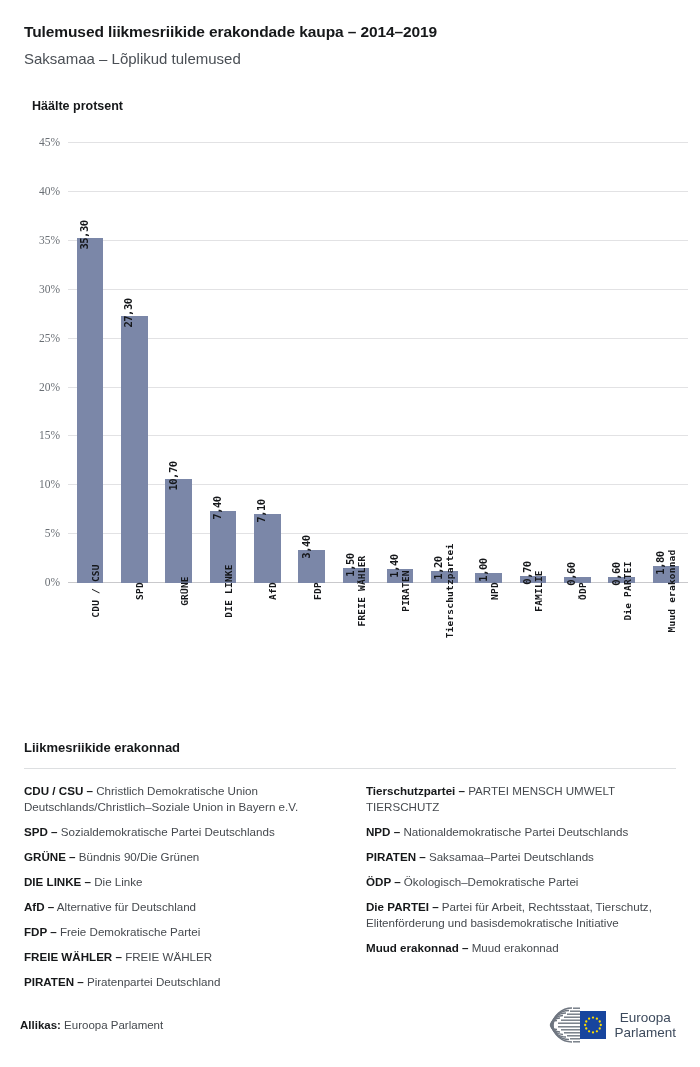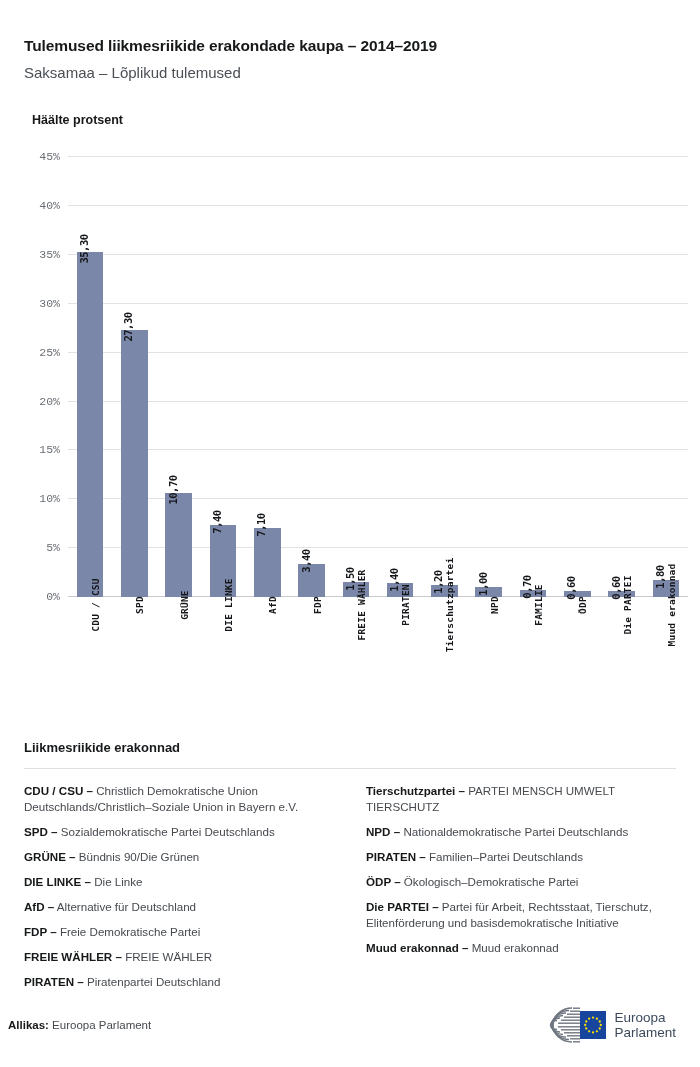--- a/index.html
+++ b/index.html
@@ -10,21 +10,21 @@
     width: 700px;
     height: 1067px;
     background: #ffffff;
     font-family: "Liberation Sans", sans-serif;
     color: #1a1a1a;
     overflow: hidden;
     position: relative;
   }
 
   
-  .header { padding: 36px 24px 0 24px; }
+  .header { padding: 22px 24px 0 24px; }
   .chart-title {
     font-size: 15.5px;
     font-weight: bold;
     color: #16181a;
     letter-spacing: -0.1px;
     line-height: 1.25;
   }
   .chart-subtitle {
     font-size: 15px;
     font-weight: normal;
@@ -62,21 +62,21 @@
   }
   .gridline.baseline { background: #c9c9cc; }
   .ytick {
     position: absolute;
     right: 100%;
     margin-right: 8px;
     transform: translateY(-50%);
     font-size: 11.5px;
     color: #6a6f75;
     white-space: nowrap;
-    font-family: Liberation Mono, monospace;
+    font-family: Liberation Serif, serif;
   }
   .bars {
     position: absolute;
     left: 0; right: 0; bottom: 0; top: 0;
     display: flex;
     align-items: flex-end;
   }
   .bar-slot {
     flex: 1 1 0;
     height: 100%;
@@ -160,26 +160,27 @@
     margin-bottom: 9px;
   }
   .legend-item .abbr {
     font-weight: bold;
     color: #16181a;
   }
 
   
   .footer {
     position: absolute;
-    left: 8px;
+    left: 20px;
     right: 24px;
     bottom: 22px;
     display: flex;
     align-items: center;
     justify-content: space-between;
+    text-align: center;
   }
   .source {
     font-size: 11.5px;
     color: #45494e;
   }
   .source .src-label {
     font-weight: bold;
     color: #16181a;
   }
   .ep-logo {
@@ -351,21 +352,21 @@
         <div class="legend-item"><span class="abbr">GRÜNE –</span><span> Bündnis 90/Die Grünen</span></div>
         <div class="legend-item"><span class="abbr">DIE LINKE –</span><span> Die Linke</span></div>
         <div class="legend-item"><span class="abbr">AfD –</span><span> Alternative für Deutschland</span></div>
         <div class="legend-item"><span class="abbr">FDP –</span><span> Freie Demokratische Partei</span></div>
         <div class="legend-item"><span class="abbr">FREIE WÄHLER –</span><span> FREIE WÄHLER</span></div>
         <div class="legend-item"><span class="abbr">PIRATEN –</span><span> Piratenpartei Deutschland</span></div>
       </div>
     <div class="legend-col" id="legend-right">
         <div class="legend-item"><span class="abbr">Tierschutzpartei –</span><span> PARTEI MENSCH UMWELT TIERSCHUTZ</span></div>
         <div class="legend-item"><span class="abbr">NPD –</span><span> Nationaldemokratische Partei Deutschlands</span></div>
-        <div class="legend-item"><span class="abbr">PIRATEN –</span><span> Familien–Partei Deutschlands</span></div>
+        <div class="legend-item"><span class="abbr">PIRATEN –</span><span> Saksamaa–Partei Deutschlands</span></div>
         <div class="legend-item"><span class="abbr">ÖDP –</span><span> Ökologisch–Demokratische Partei</span></div>
         <div class="legend-item"><span class="abbr">Die PARTEI –</span><span> Partei für Arbeit, Rechtsstaat, Tierschutz, Elitenförderung und basisdemokratische Initiative</span></div>
         <div class="legend-item"><span class="abbr">Muud erakonnad –</span><span> Muud erakonnad</span></div>
       </div>
   </div>
 </div>
 
 <div class="footer">
   <div class="source">
     <span class="src-label">Allikas:</span><span> Euroopa Parlament</span>

